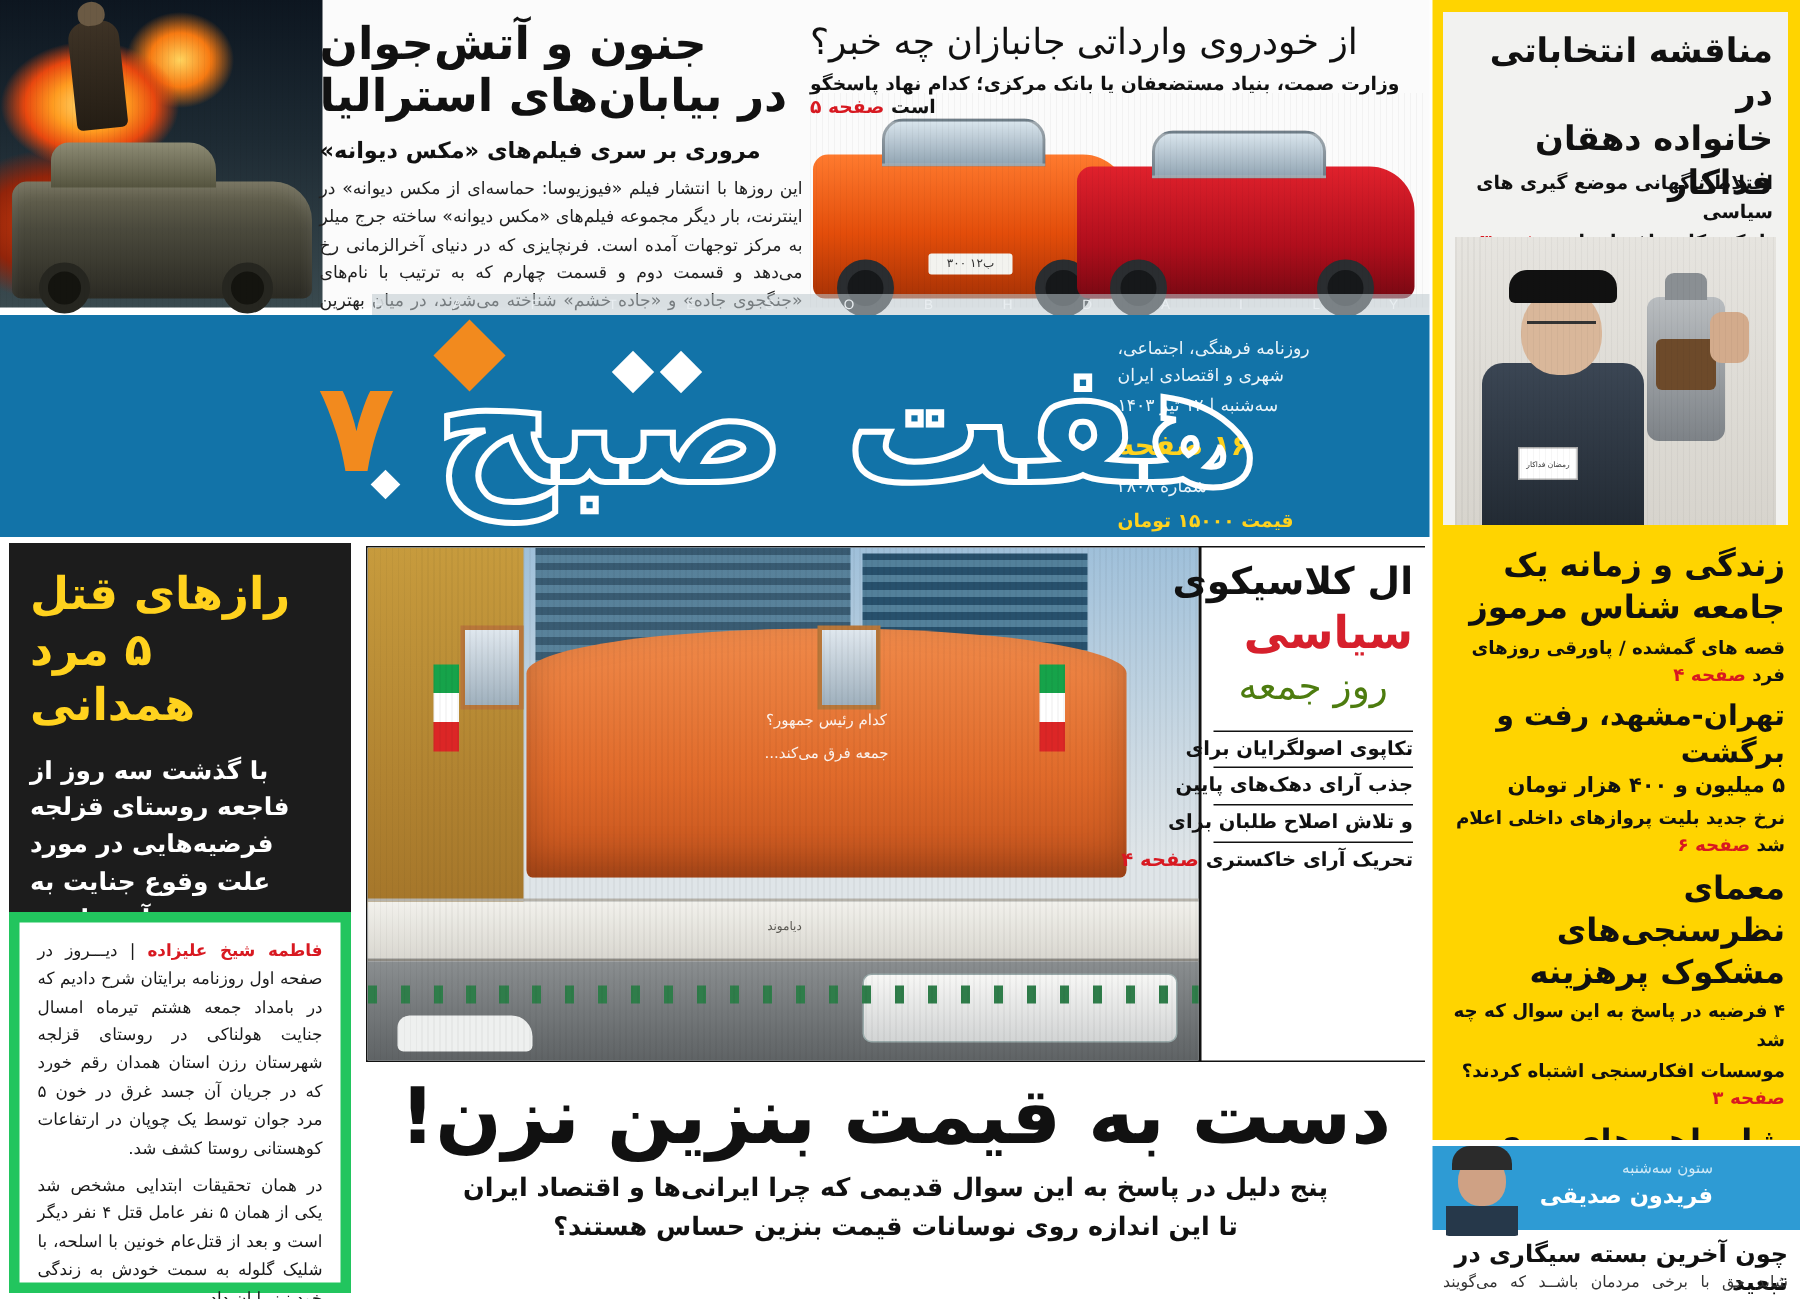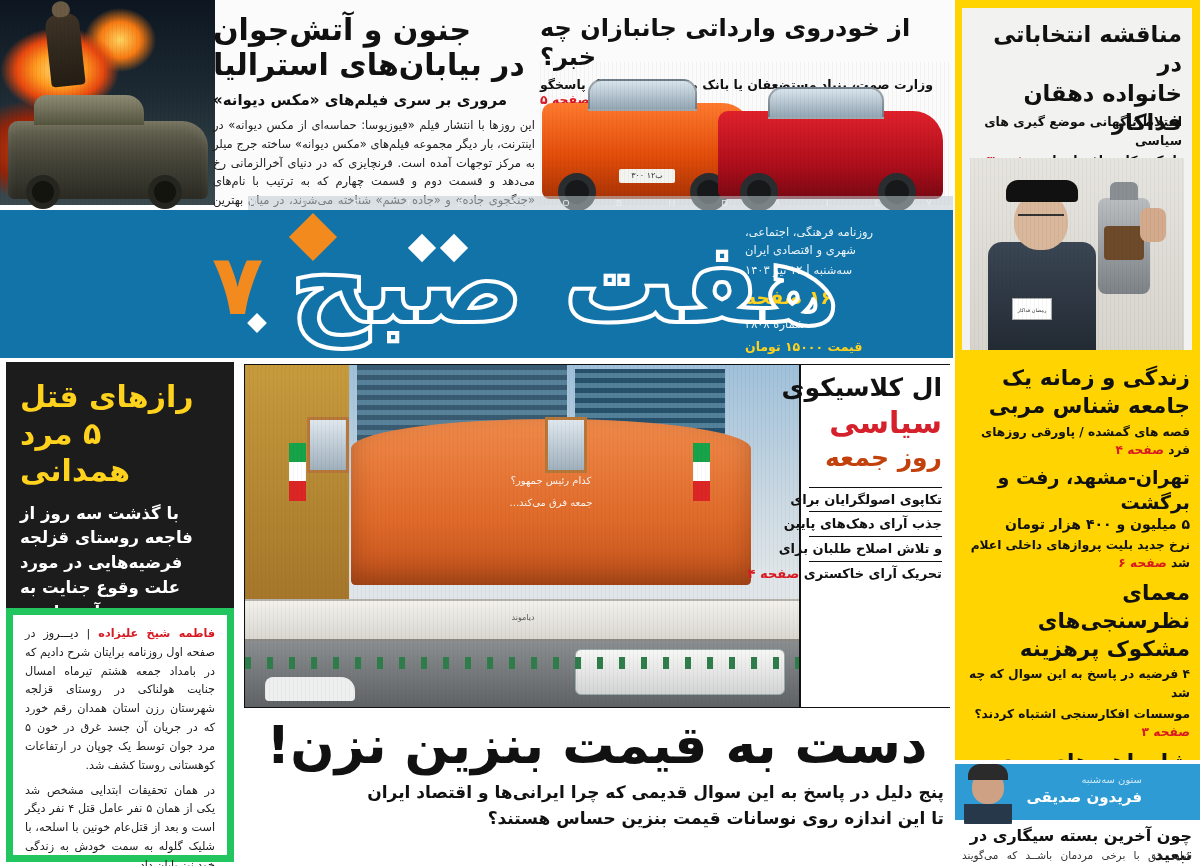--- a/index.html
+++ b/index.html
@@ -53,21 +53,21 @@
 
   
   .tl-art { position:absolute; right:665px; top:12px; width:330px; text-align:left; padding-left:8px; }
   .tl-title { font-size:30px; font-weight:bold; color:#111; line-height:1.18; letter-spacing:-0.5px; }
   .tl-sub { font-size:15px; font-weight:bold; color:#111; margin-top:8px; line-height:1.3; }
   .tl-body { font-size:11.5px; color:#222; line-height:1.62; margin-top:6px; text-align:justify; direction:rtl; }
   .pgref { color:#d81921; font-weight:bold; }
 
   
   .tm-art { position:absolute; right:248px; top:14px; width:412px; text-align:left; }
-  .tm-title { font-size:24px; font-weight:bold; color:#111; line-height:1.2; }
+  .tm-title { font-size:24px; font-weight:normal; color:#111; line-height:1.2; }
   .tm-sub { font-size:12.5px; font-weight:bold; color:#111; margin-top:5px; }
 
   
   .cars { position:absolute; right:250px; top:62px; width:410px; height:143px; }
   .car {
     position:absolute; bottom:6px; height:96px; border-radius:10px 30px 8px 8px;
   }
   .car-o { left:2px; width:210px; background:linear-gradient(180deg,#ff7a2e 0%,#e34d0a 55%,#a83205 100%); }
   .car-r { left:178px; width:225px; height:88px; background:linear-gradient(180deg,#e0212c 0%,#b00e1c 60%,#780812 100%); }
   .car:before{content:"";position:absolute;left:22%;top:-24px;width:50%;height:28px;background:linear-gradient(180deg,#d8e4ec,#93a6b4);border-radius:14px 14px 0 0;border:2px solid rgba(0,0,0,.25);}
@@ -170,29 +170,29 @@
   }
   .mp-street { position:absolute; left:0; bottom:0; width:556px; height:66px; background:linear-gradient(180deg,#8a8e90,#5f6365); }
   .mp-bus { position:absolute; left:330px; bottom:12px; width:210px; height:46px; background:linear-gradient(180deg,#f7f7f5,#d2d4d4); border-radius:6px; border:1px solid #9aa; }
   .mp-car-w { position:absolute; left:20px; bottom:6px; width:90px; height:24px; background:#eef0ef; border-radius:8px 14px 4px 4px; }
   .mp-rail { position:absolute; left:0; bottom:38px; width:556px; height:12px; background:repeating-linear-gradient(90deg,#2f7d4a 0 6px, transparent 6px 22px); }
 
   
   .c-head { position:absolute; right:4px; top:6px; width:150px; height:344px; border:1px solid #111; border-right:none; padding:8px 8px 0 8px; background:#fff; }
   .ch-l1 { font-size:25px; font-weight:bold; color:#111; text-align:right; line-height:1.18; white-space:nowrap; }
   .ch-l2 { font-size:30px; font-weight:bold; color:#d6202c; text-align:right; line-height:1.2; margin-top:2px; }
-  .ch-l3 { font-size:25px; font-weight:bold; color:#c2410c; text-align:right; line-height:1.2; margin-top:2px; }
+  .ch-l3 { font-size:25px; font-weight:normal; color:#4d7c0f; text-align:center; line-height:1.2; margin-top:2px; }
   .ch-subs { margin-top:14px; border-top:1px solid #111; }
   .ch-subs div { font-size:13px; font-weight:bold; color:#111; text-align:right; line-height:1.52; border-bottom:1px solid #111; padding:2px 0; white-space:nowrap; }
   .ch-subs div:last-child { border-bottom:none; }
 
   
   .bigbottom { position:absolute; left:0; top:352px; width:714px; height:156px; padding:6px 10px 0 10px; }
   .bb-title { font-size:52px; font-weight:bold; color:#111; text-align:center; line-height:1.12; letter-spacing:-1px; }
-  .bb-sub { font-size:17px; font-weight:bold; color:#111; line-height:1.5; margin-top:6px; }
+  .bb-sub { font-size:17px; font-weight:bold; color:#111; text-align:center; line-height:1.5; margin-top:6px; }
 
   
   .rail { position:absolute; left:954px; top:0; width:246px; height:866px; background:#ffffff; }
   .rail-yellow-top { position:absolute; left:0; top:0; width:246px; height:358px; background:#ffd400; padding:8px; }
   .ry-inner { width:230px; height:342px; background:#f2f2f0; position:relative; overflow:hidden; }
   .ry-title { position:absolute; left:0; top:12px; width:230px; padding:0 10px; font-size:22.5px; font-weight:bold; color:#111; text-align:right; line-height:1.3; }
   .ry-sub { position:absolute; left:0; top:104px; width:230px; padding:0 10px; font-size:12.5px; font-weight:bold; color:#111; text-align:right; line-height:1.55; }
   .ry-photo {
     position:absolute; left:8px; top:150px; width:214px; height:192px;
     background:linear-gradient(180deg,#e6e4df 0%,#d7d4cd 100%);
@@ -370,21 +370,21 @@
           <div class="rp-hand"></div>
           <div class="scan"></div>
         </div>
       </div>
     </div>
 
     <div class="rail-yellow-mid">
 
       <div>
         <div class="rym-title">زندگی و زمانه یک</div>
-        <div class="rym-title">جامعه شناس مربی</div>
+        <div class="rym-title">جامعه شناس مرموز</div>
         <div class="rym-sub"><span>قصه های گمشده / پاورقی روزهای فرد</span> <span class="pgref">صفحه ۴</span></div>
       </div>
 
       <div>
         <div class="rym-title t2" style="font-size:19px">تهران-مشهد، رفت و برگشت</div>
         <div class="rym-title" style="font-size:14px">۵ میلیون و ۴۰۰ هزار تومان</div>
         <div class="rym-sub"><span>نرخ جدید بلیت پروازهای داخلی اعلام شد</span> <span class="pgref">صفحه ۶</span></div>
       </div>
 
       <div>

